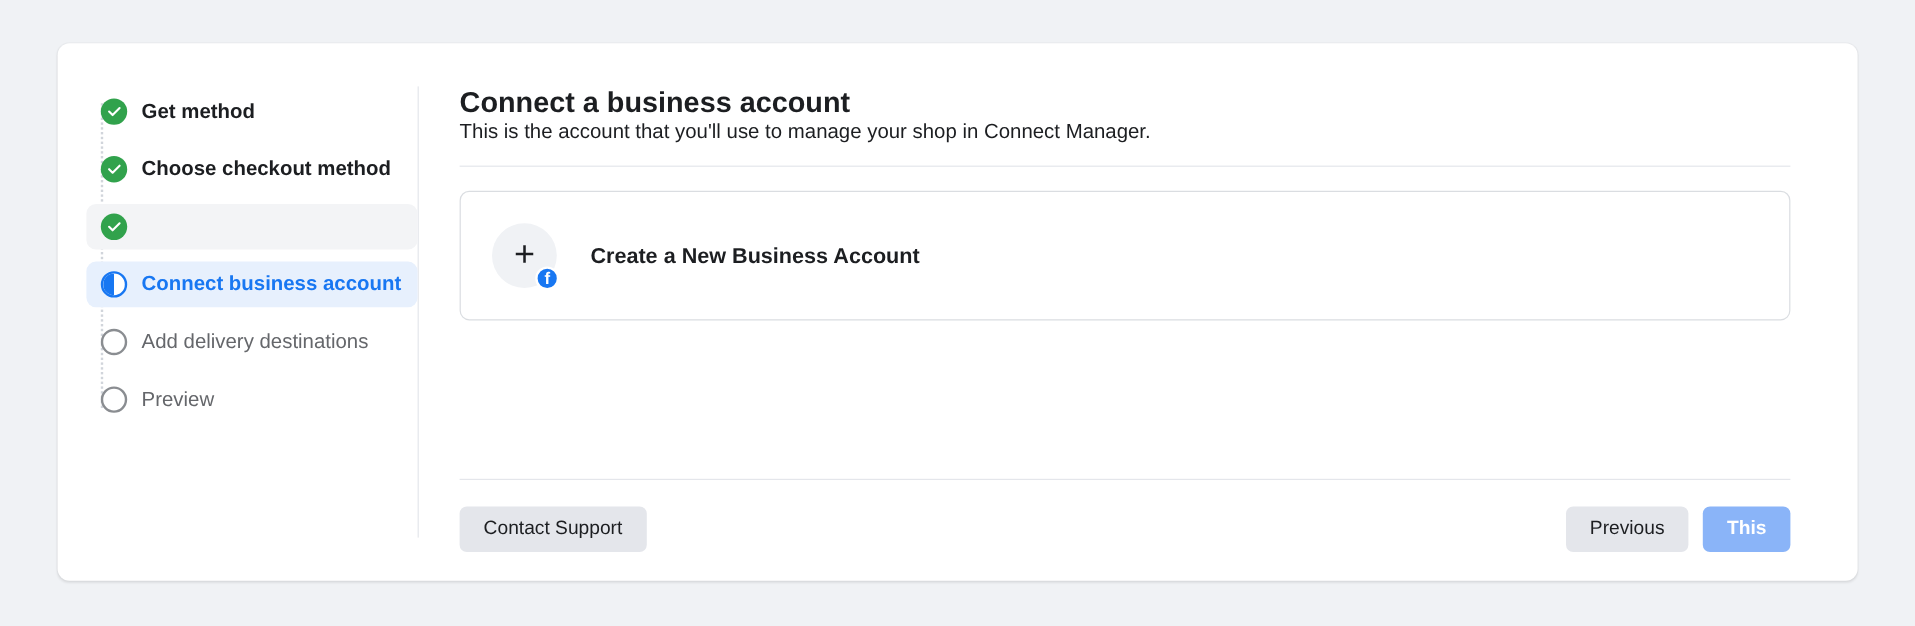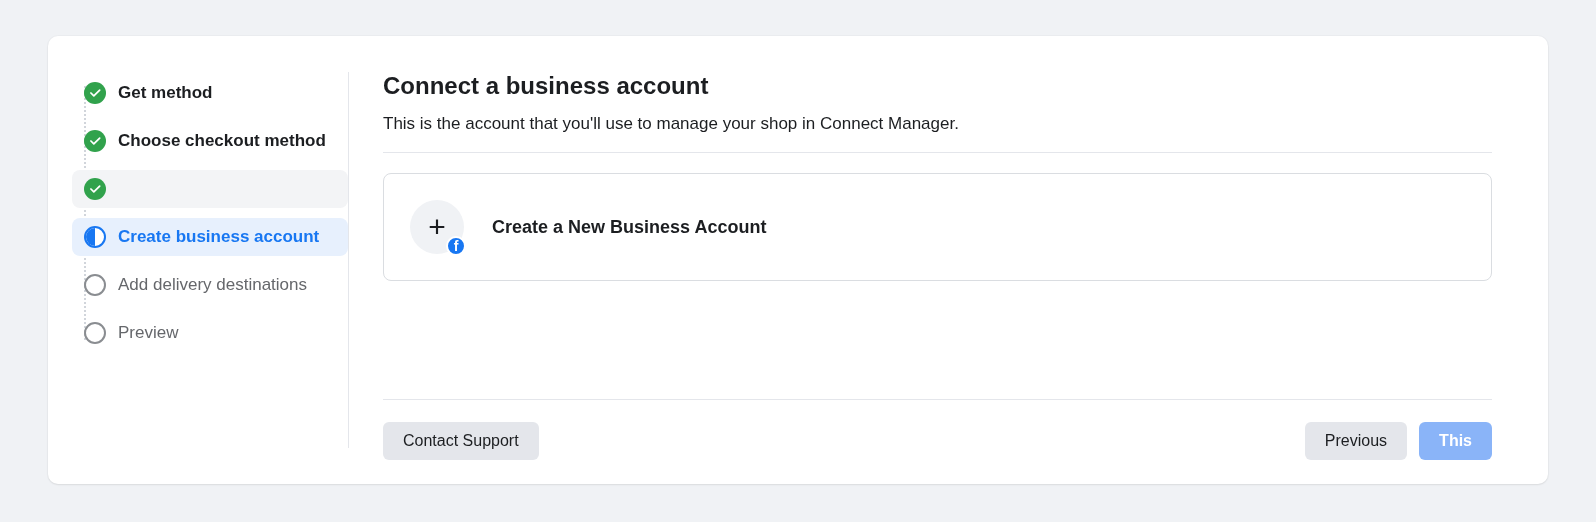--- a/index.html
+++ b/index.html
@@ -101,21 +101,21 @@
     .main {
       flex: 1;
       padding: 36px 56px 24px 34px;
       display: flex;
       flex-direction: column;
     }
     .page-title {
       font-size: 24px;
       font-weight: 700;
       color: #1c1e21;
-      margin-bottom: 14px;
+      margin-bottom: 0;
     }
     .page-subtitle {
       font-size: 17px;
       color: #1c1e21;
       margin-bottom: 18px;
     }
     .hr {
       border: none;
       border-top: 1px solid #e4e6eb;
     }
@@ -226,21 +226,21 @@
       <li class="step-item highlight">
         <span class="status-circle status-complete">
           <svg viewBox="0 0 24 24" fill="none">
               <path d="M5 12l5 5L20 7" stroke="#fff" stroke-width="3" stroke-linecap="round" stroke-linejoin="round"></path>
             </svg>
         </span>
       </li>
 
       <li class="step-item active">
         <span class="status-circle status-current"></span>
-        <span class="step-label">Create business account</span>
+        <span class="step-label">Connect business account</span>
       </li>
 
       <li class="step-item pending">
         <span class="status-circle status-pending"></span>
         <span class="step-label">Add delivery destinations</span>
       </li>
 
       <li class="step-item pending">
         <span class="status-circle status-pending"></span>
         <span class="step-label">Preview</span>

